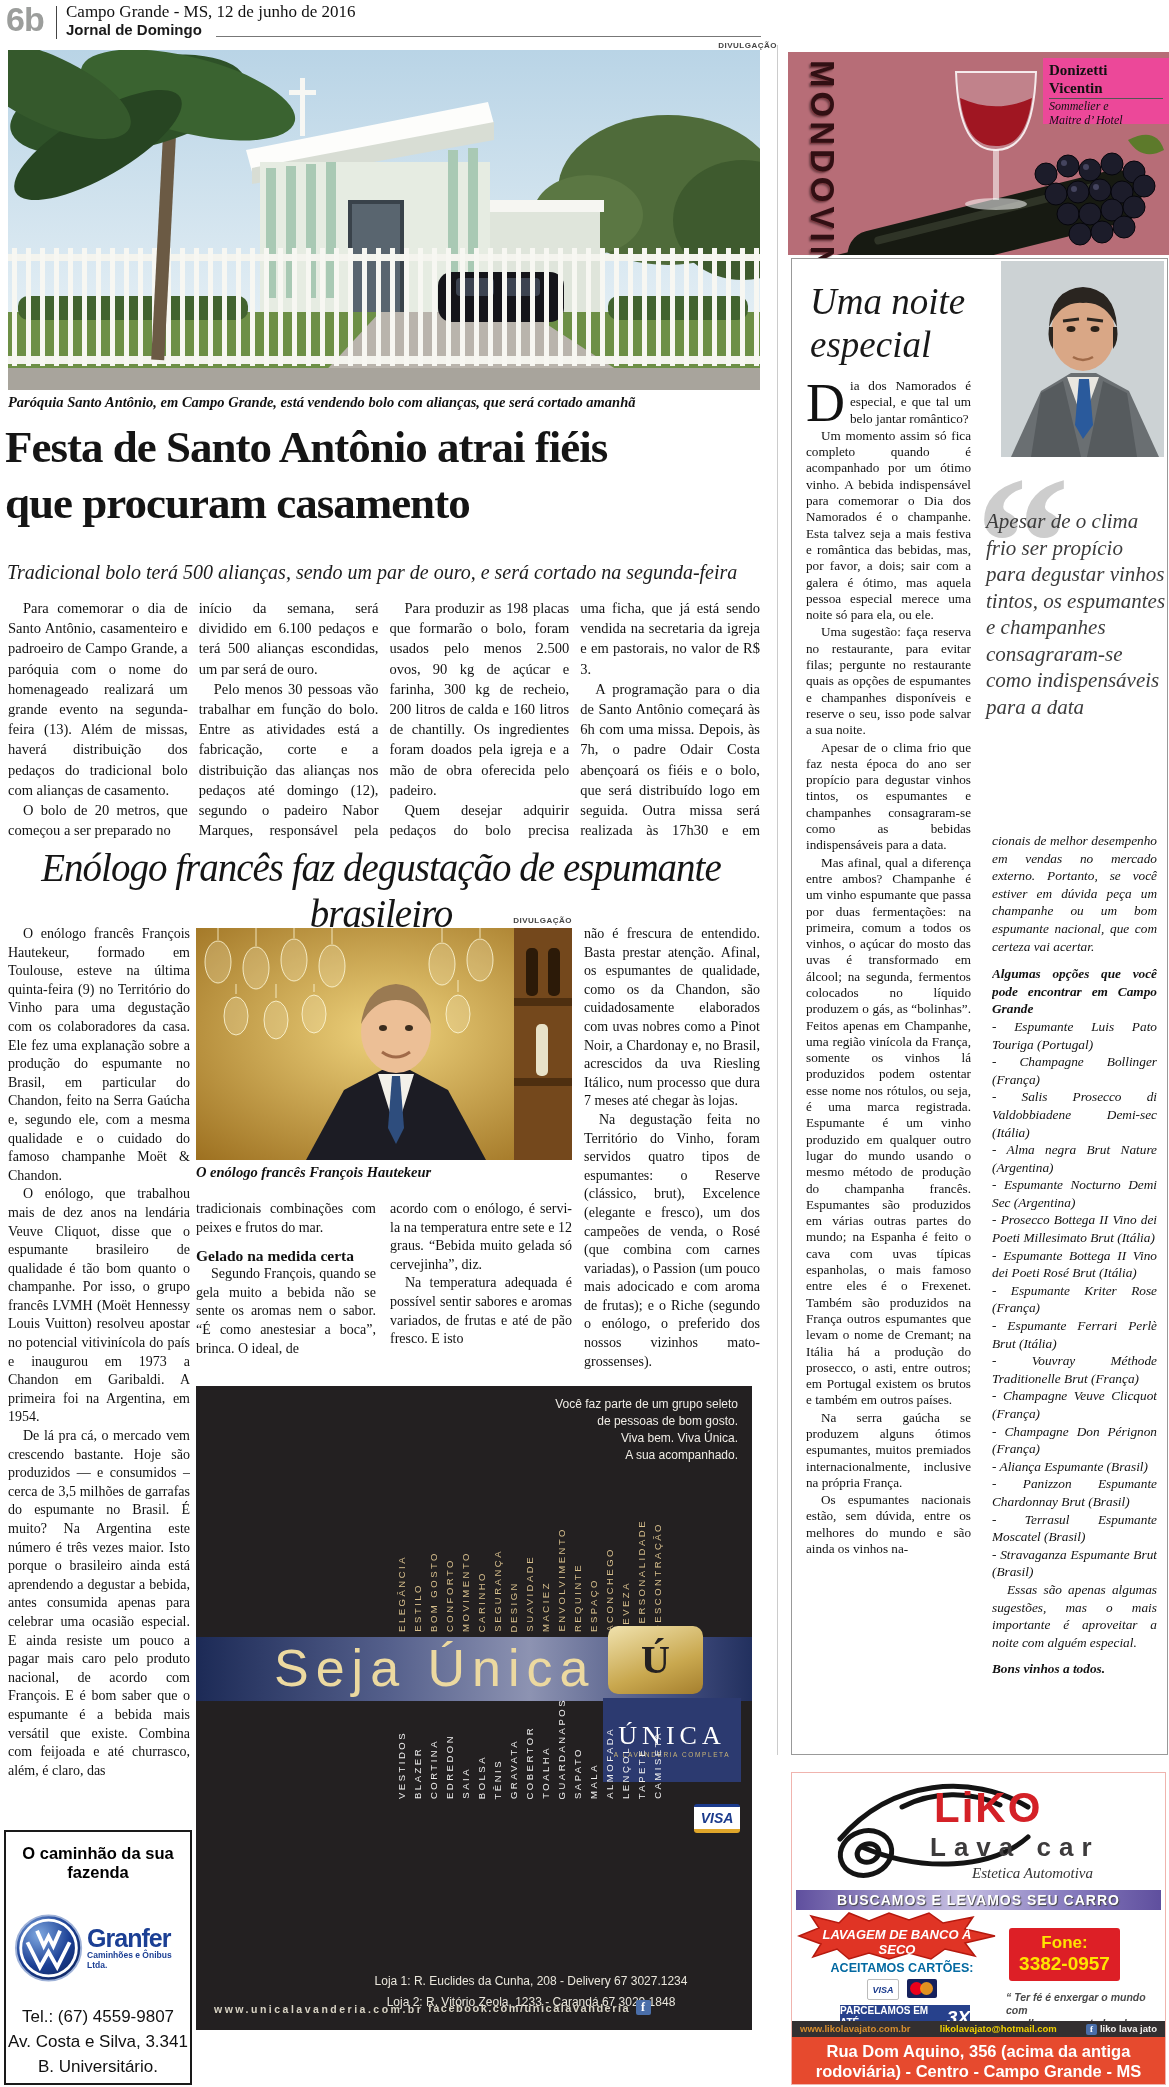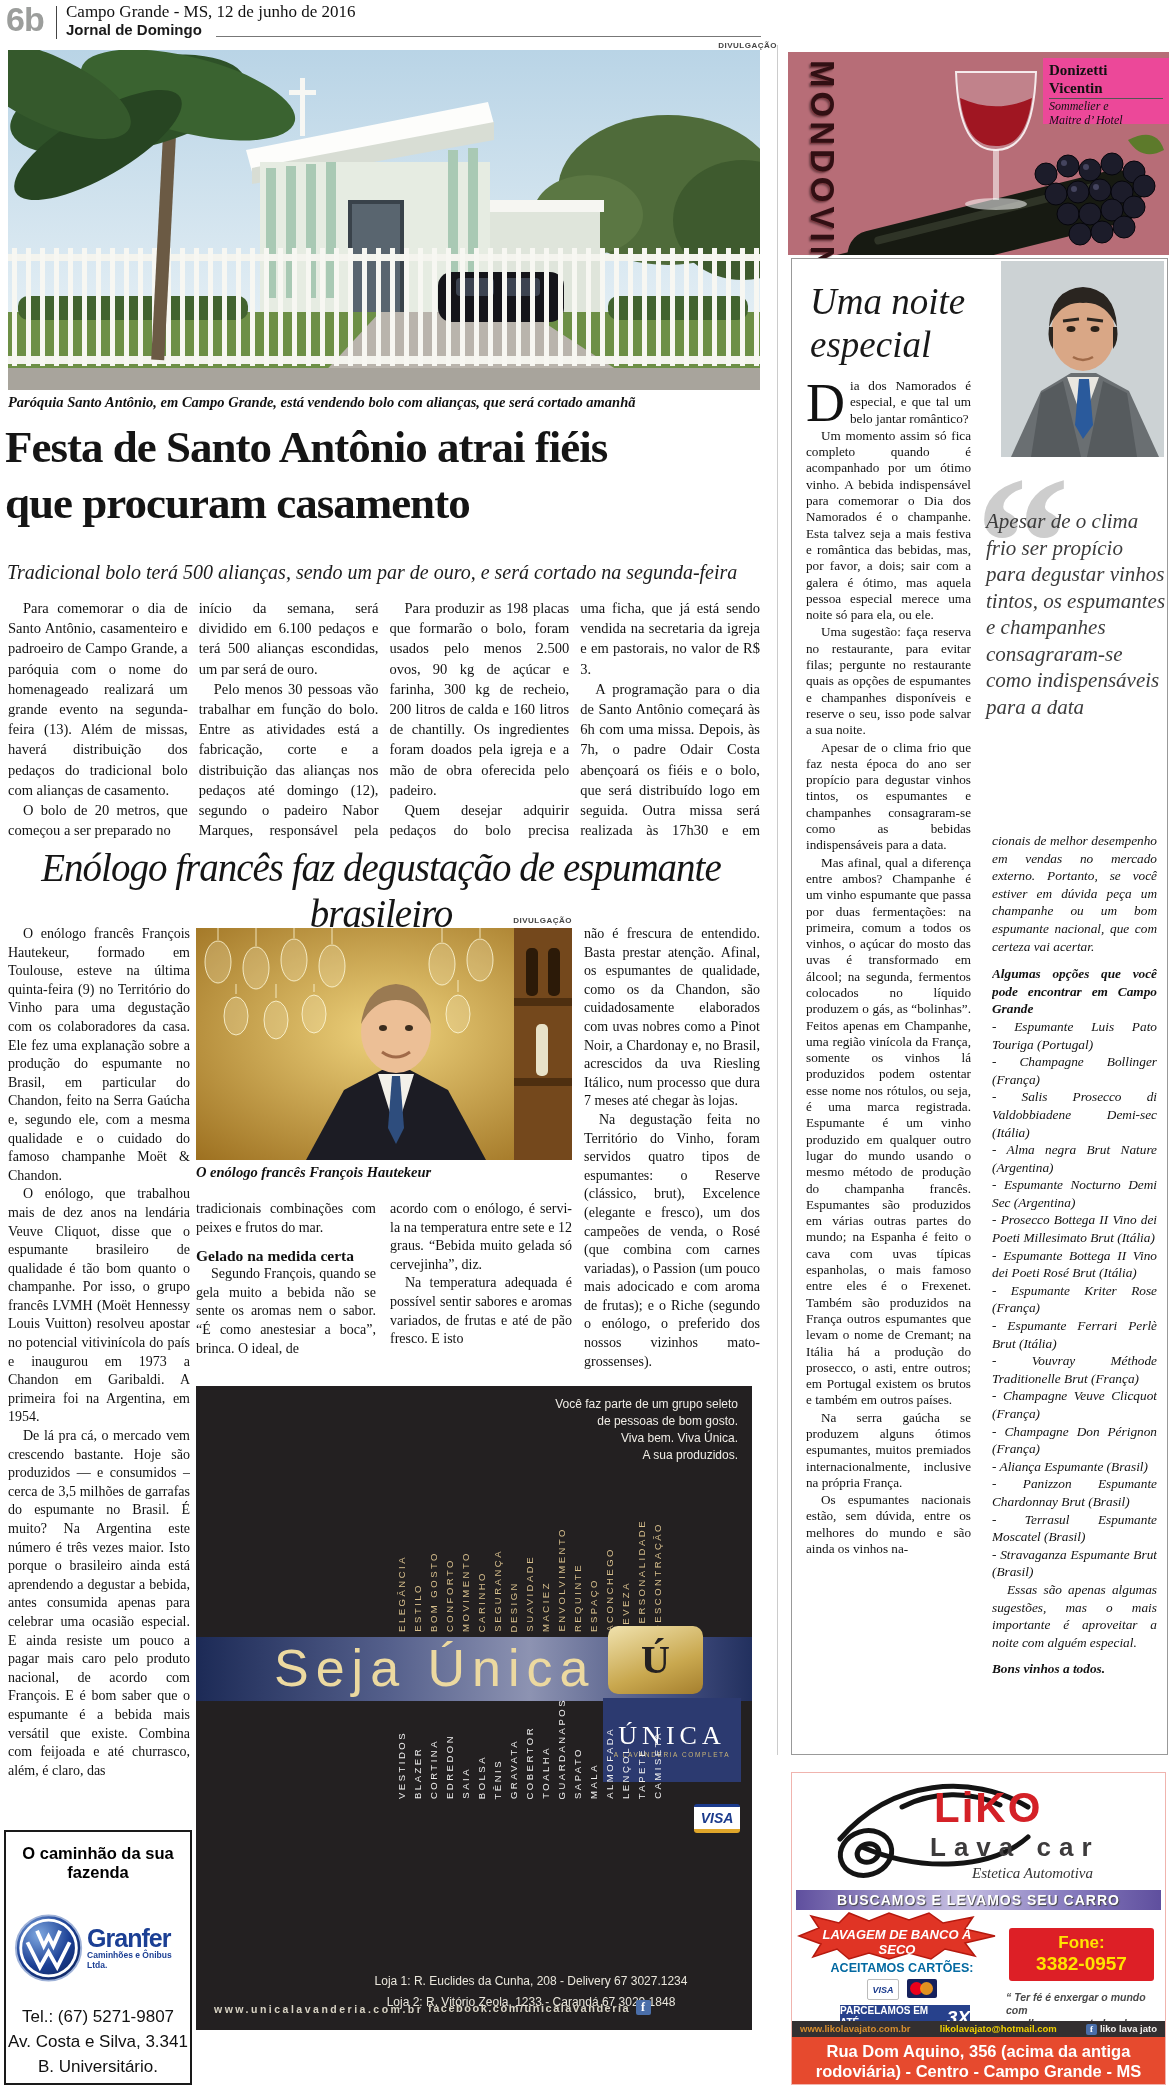--- a/index.html
+++ b/index.html
@@ -111,21 +111,21 @@
   .liko{left:791px;top:1772px;width:375px;height:313px;border:1px solid #f0b4ae;background:#fff;box-sizing:border-box;}
   .lk-brand{position:absolute;left:142px;top:14px;font:900 42px/42px "Liberation Sans",sans-serif;color:#d42127;letter-spacing:2px;}
   .lk-brand2{position:absolute;left:138px;top:60px;font:bold 26px/28px "Liberation Sans",sans-serif;color:#3d3b3c;letter-spacing:8px;}
   .lk-brand3{position:absolute;left:180px;top:92px;font:italic 15px/17px "Liberation Serif",serif;color:#333;}
   .lk-band{position:absolute;left:4px;right:4px;top:117px;height:20px;text-align:center;
      background:linear-gradient(90deg,#5f4f9e,#c6bfe2 45%,#8a7fc0,#5f4f9e);
      font:bold 14px/20px "Liberation Sans",sans-serif;color:#fff;letter-spacing:1px;text-shadow:1px 1px 1px #444;}
   .lk-burst{position:absolute;left:5px;top:138px;width:200px;height:50px;}
   .lk-burst-txt{position:absolute;left:12px;top:16px;width:176px;text-align:center;
      font:bold italic 13px/15px "Liberation Sans",sans-serif;color:#fff;}
-  .lk-fone{position:absolute;left:217px;top:155px;width:145px;height:53px;background:#dd1f26;border-radius:3px;
+  .lk-fone{position:absolute;left:217px;top:155px;width:111px;height:53px;background:#dd1f26;border-radius:3px;
      text-align:center;color:#ffe400;font-family:"Liberation Sans",sans-serif;}
   .lk-fone .l1{font-weight:bold;font-size:17px;line-height:22px;margin-top:4px;}
   .lk-fone .l2{font-weight:bold;font-size:19px;line-height:20px;}
   .lk-cards-label{position:absolute;left:30px;top:188px;width:160px;text-align:center;
      font:bold 12.5px/15px "Liberation Sans",sans-serif;color:#0369a1;}
   .lk-cards{position:absolute;left:75px;top:206px;display:flex;gap:8px;}
   .card{width:30px;height:19px;border-radius:2px;}
   .card-visa{background:#fff;border:1px solid #bbb;display:flex;align-items:center;justify-content:center;}
   .card-visa span{font:bold italic 9px/10px "Liberation Sans",sans-serif;color:#1a3a8c;}
   .card-mc{background:#16215c;position:relative;}
@@ -500,21 +500,21 @@
       </div>
     <p class="ind">Essas são apenas algumas sugestões, mas o mais importante é aproveitar a noite com alguém especial.</p>
     <p class="signoff">Bons vinhos a todos.</p>
   </div>
 
   <div class="abs unica sans">
     <div class="u-tag">
       <div>Você faz parte de um grupo seleto</div>
       <div>de pessoas de bom gosto.</div>
       <div>Viva bem. Viva Única.</div>
-      <div>A sua produzidos.</div>
+      <div>A sua acompanhado.</div>
     </div>
     <div class="u-words u-gold">
         <span>ELEGÂNCIA</span>
         <span>ESTILO</span>
         <span>BOM GOSTO</span>
         <span>CONFORTO</span>
         <span>MOVIMENTO</span>
         <span>CARINHO</span>
         <span>SEGURANÇA</span>
         <span>DESIGN</span>
@@ -585,21 +585,21 @@
         <circle cx="36" cy="36" r="29" fill="none" stroke="#ffffff" stroke-width="3"></circle>
         <polyline points="24,18 31,34 36,24 41,34 48,18" fill="none" stroke="#fff" stroke-width="4"></polyline>
         <polyline points="14,30 27,56 36,40 45,56 58,30" fill="none" stroke="#fff" stroke-width="4"></polyline>
       </svg>
       <div>
         <div class="gf-brand">Granfer</div>
         <div class="gf-sub">Caminhões e Ônibus Ltda.</div>
       </div>
     </div>
     <div class="gf-contact">
-      <div>Tel.: (67) 5271-9807</div>
+      <div>Tel.: (67) 4559-9807</div>
       <div>Av. Costa e Silva, 3.341</div>
       <div>B. Universitário.</div>
     </div>
   </div>
 
   <div class="abs liko">
     <svg width="200" height="110" viewBox="0 0 200 110" style="position:absolute;left:40px;top:4px;">
       <g fill="none" stroke="#141414" stroke-width="5" stroke-linecap="round">
         <path d="M8,62 C60,2 140,-4 196,30"></path>
         <path d="M30,70 C90,96 160,92 196,60"></path>

